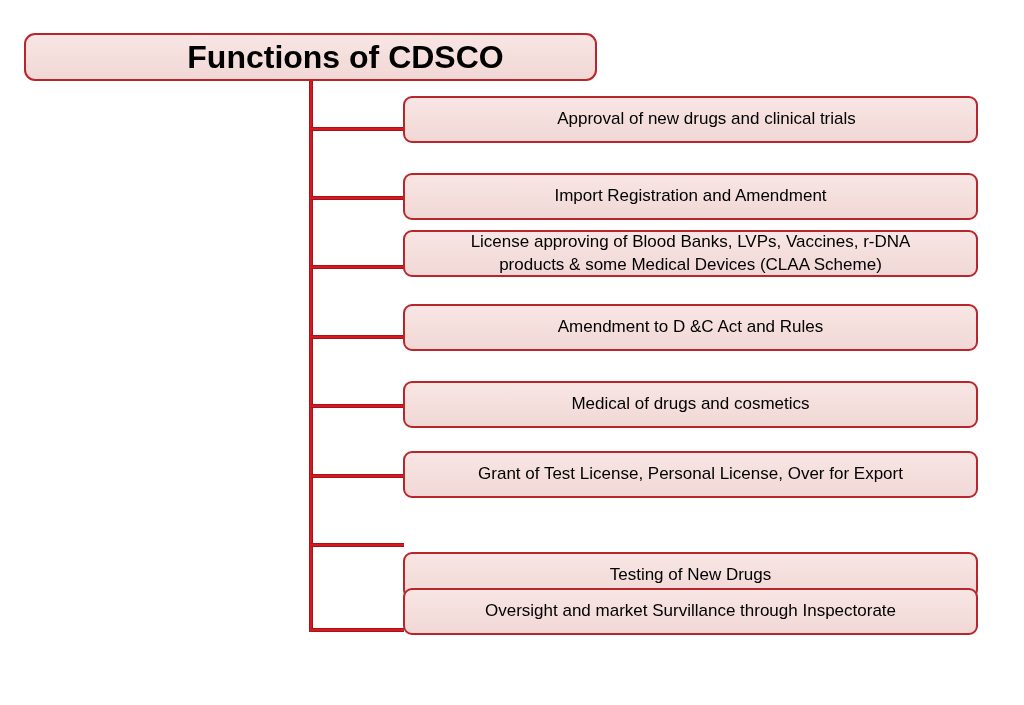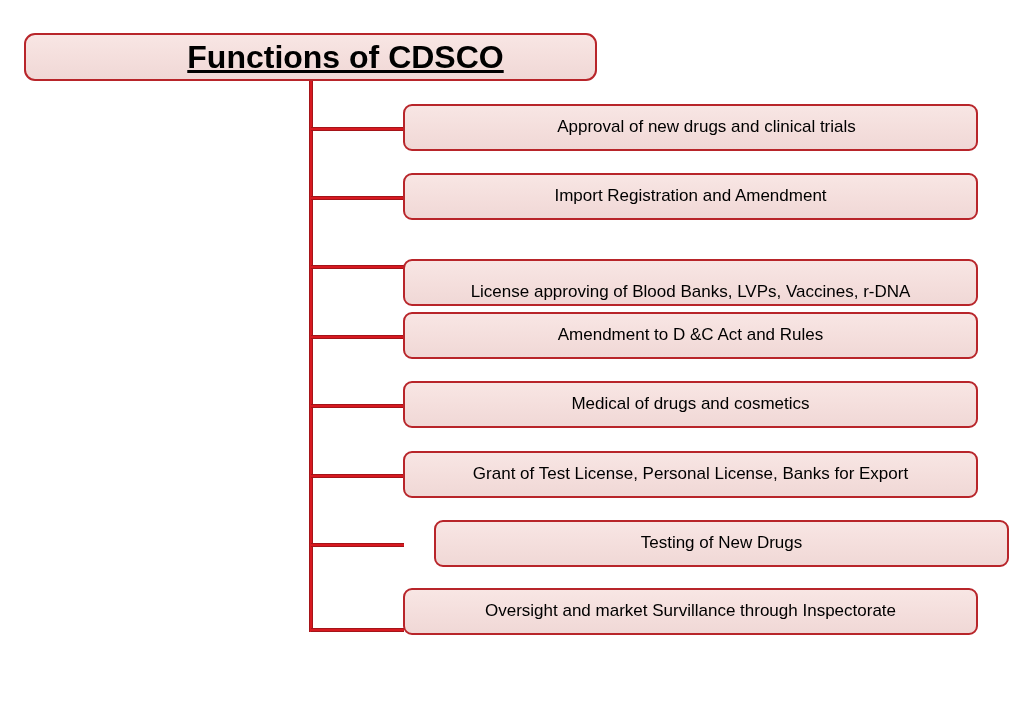--- a/index.html
+++ b/index.html
@@ -58,21 +58,20 @@
 
   .title-node {
     left: 24px;
     top: 33px;
     width: 573px;
     height: 48px;
     border-radius: 11px;
     font-size: 32px;
     font-weight: bold;
     letter-spacing: 0px;
-    text-decoration: underline;
   }
   .title-node .label {
     display: block;
     padding-left: 70px;
     white-space: nowrap;
   }
 
   .child-node {
     left: 403px;
     width: 575px;
@@ -105,51 +104,52 @@
       <div class="branch" style="top: 474px;"></div>
       <div class="branch" style="top: 543px;"></div>
       <div class="branch" style="top: 628px;"></div>
     </div>
 
   <div class="node title-node">
     <span class="label">Functions of CDSCO</span>
   </div>
 
   <div id="children">
-      <div class="node child-node" style="top: 104px; padding-left: 32px;">
+      <div class="node child-node" style="top: 96px; padding-left: 32px;">
         <span class="label">
           <span class="line">Approval of new drugs and clinical trials</span>
         </span>
       </div>
       <div class="node child-node" style="top: 173px;">
         <span class="label">
           <span class="line">Import Registration and Amendment</span>
         </span>
       </div>
-      <div class="node child-node" style="top: 259px; align-items: flex-end;">
+      <div class="node child-node" style="top: 230px;">
         <span class="label">
           <span class="line">License approving  of Blood Banks, LVPs, Vaccines,  r-DNA</span>
+          <span class="line">products &amp; some Medical Devices (CLAA Scheme)</span>
         </span>
       </div>
-      <div class="node child-node" style="top: 312px; align-items: center;">
+      <div class="node child-node" style="top: 304px; align-items: center;">
         <span class="label">
           <span class="line">Amendment to D &amp;C Act and Rules</span>
         </span>
       </div>
       <div class="node child-node" style="top: 381px;">
         <span class="label">
           <span class="line">Medical of drugs and cosmetics</span>
         </span>
       </div>
       <div class="node child-node" style="top: 451px;">
         <span class="label">
-          <span class="line">Grant of Test License, Personal License, Banks for Export</span>
+          <span class="line">Grant of Test License, Personal License, Over for Export</span>
         </span>
       </div>
-      <div class="node child-node" style="top: 520px; margin-left: 31px;">
+      <div class="node child-node" style="top: 552px;">
         <span class="label">
           <span class="line">Testing of New Drugs</span>
         </span>
       </div>
       <div class="node child-node" style="top: 588px;">
         <span class="label">
           <span class="line">Oversight and market Survillance through Inspectorate</span>
         </span>
       </div>
     </div>

